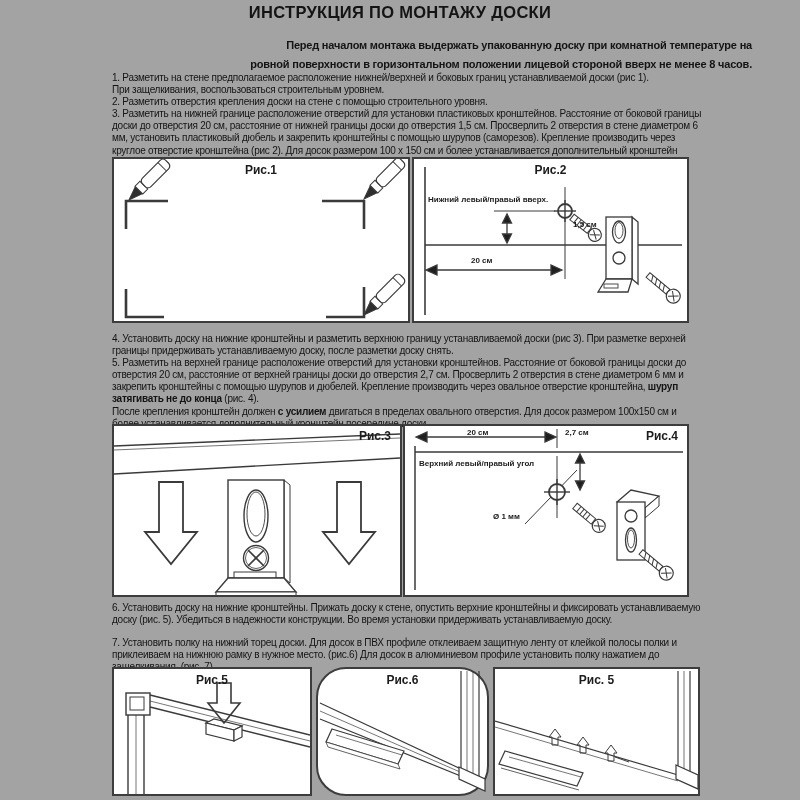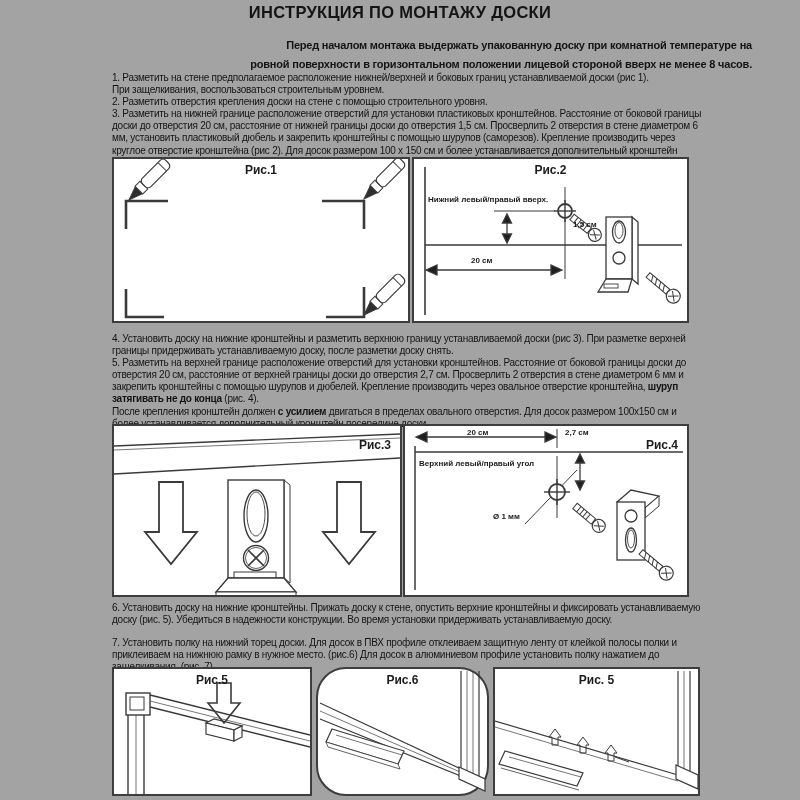--- a/index.html
+++ b/index.html
@@ -12,21 +12,21 @@
          letter-spacing:-0.2px;}
   .tblock{position:absolute;left:112px;width:592px;font-size:10px;line-height:12.1px;
           letter-spacing:-0.25px;}
   .tblock p{margin:0;white-space:pre-line;}
   #text1{top:72px;} #text45{top:333px;} #text6{top:602px;} #text7{top:637px;}
   .b{font-weight:bold;}
   .fig{position:absolute;border:2px solid #3d3d3d;background:#fff;box-sizing:border-box;}
   .fig svg{position:absolute;left:0;top:0;width:100%;height:100%;display:block;}
   .fig-label{position:absolute;top:4px;left:0;right:0;text-align:center;
              font-size:12px;font-weight:bold;color:#1c1c1c;}
-  .fig-label.tr{left:auto;right:9px;text-align:center;top:12px;}
+  .fig-label.tr{left:auto;right:9px;text-align:center;top:3px;}
   .dim{position:absolute;font-size:8px;font-weight:bold;white-space:nowrap;color:#1c1c1c;}
   #fig1{left:112px;top:157px;width:298px;height:166px;}
   #fig2{left:412px;top:157px;width:277px;height:166px;}
   #fig3{left:112px;top:424px;width:290px;height:173px;}
   #fig4{left:403px;top:424px;width:286px;height:173px;}
   #fig5{left:112px;top:667px;width:200px;height:129px;}
   #fig6{left:316px;top:667px;width:173px;height:129px;border-radius:30px;}
   #fig7{left:493px;top:667px;width:207px;height:129px;}
   svg line,svg path,svg polyline{stroke:#3a3a3a;fill:none;}
   svg polygon,svg rect,svg circle,svg ellipse{stroke:#3a3a3a;}

